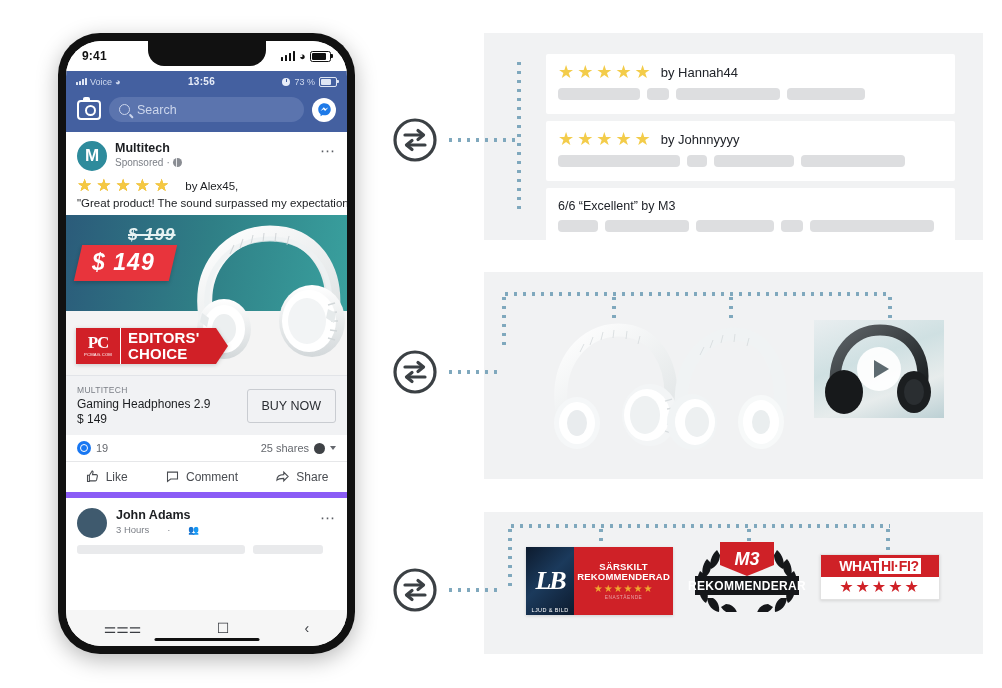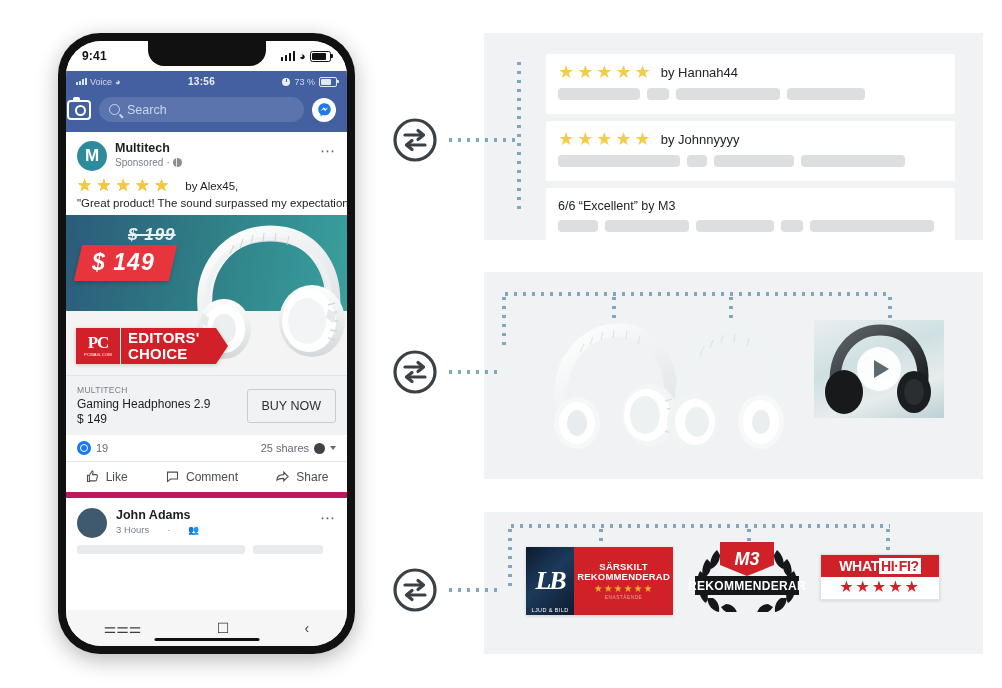--- a/index.html
+++ b/index.html
@@ -58,21 +58,21 @@
   .fb-bars i:nth-child(1){height:3px}.fb-bars i:nth-child(2){height:4.5px}
   .fb-bars i:nth-child(3){height:6px}.fb-bars i:nth-child(4){height:7px}
   .fb-time{font-size:10px;color:#e8edf8;font-weight:600;letter-spacing:.3px;}
   .alarm-ic{width:8px;height:8px;border-radius:50%;background:#e8edf8;position:relative;}
   .alarm-ic:after{content:"";position:absolute;left:3.4px;top:1.6px;width:1.2px;height:3px;background:#4460a0;}
   .fb-batt{width:16px;height:8px;border:1px solid #dfe6f4;border-radius:2px;position:relative;}
   .fb-batt:after{content:"";position:absolute;right:-2.5px;top:2px;width:1.4px;height:3.5px;background:#dfe6f4;border-radius:0 1px 1px 0;}
   .fb-batt i{position:absolute;left:1px;top:1px;bottom:1px;width:10px;background:#dfe6f4;display:block;border-radius:1px;}
 
   .fb-searchrow{
-    display:flex;align-items:center;gap:8px;padding:5px 11px 10px 1px;
+    display:flex;align-items:center;gap:8px;padding:5px 11px 10px 11px;
   }
   .cam-ic{
     width:20px;height:16px;border:2px solid #fff;border-radius:4px;position:relative;flex:0 0 auto;
   }
   .cam-ic:before{content:"";position:absolute;left:5.5px;top:3px;width:7px;height:7px;border:2px solid #fff;border-radius:50%;}
   .cam-ic:after{content:"";position:absolute;left:4px;top:-5px;width:7px;height:3px;background:#fff;border-radius:2px 2px 0 0;}
   .searchbox{
     flex:1;height:25px;border-radius:13px;background:#5b74ae;
     display:flex;align-items:center;gap:7px;padding:0 10px;box-sizing:border-box;
   }
@@ -149,21 +149,21 @@
             padding:6px 11px;font-size:11px;color:#65686e;border-bottom:1px solid #e6e7e9;text-align:right;}
   .reactrow .l{display:flex;align-items:center;gap:5px;}
   .like-bub{width:14px;height:14px;border-radius:50%;background:#1877f2;display:flex;
             align-items:center;justify-content:center;}
   .like-bub:after{content:"";width:6px;height:6px;border:1.6px solid #fff;border-radius:50%;}
   .reactrow .r{display:flex;align-items:center;gap:5px;}
   .priv-ic{width:11px;height:11px;border-radius:50%;background:#3f4246;}
   .caret{border-left:3.5px solid transparent;border-right:3.5px solid transparent;border-top:4.5px solid #65686e;}
 
   .actions{display:flex;align-items:center;justify-content:space-around;padding:7px 0 8px 0;
-           border-bottom:6px solid #be185d;}
+           border-bottom:6px solid #8b5cf6;}
   .act{display:flex;align-items:center;gap:6px;font-size:12px;color:#494c51;}
   .act svg{width:15px;height:15px;}
 
   .post2{display:flex;align-items:flex-start;gap:9px;padding:10px 11px 5px 11px;}
   .avatar-j{width:30px;height:30px;border-radius:50%;background:#3f5a6e;flex:0 0 auto;}
   .p2name{font-size:12.5px;font-weight:bold;color:#1c1e21;line-height:1.2;}
   .p2sub{font-size:9.5px;color:#7b7f86;display:flex;align-items:center;gap:18px;margin-top:1px;}
   .friends-ic{font-size:9px;color:#7b7f86;}
   .skelrow{display:flex;gap:8px;padding:2px 11px 0 11px;}
   .skel{height:9px;background:#e9eaec;border-radius:3px;}

